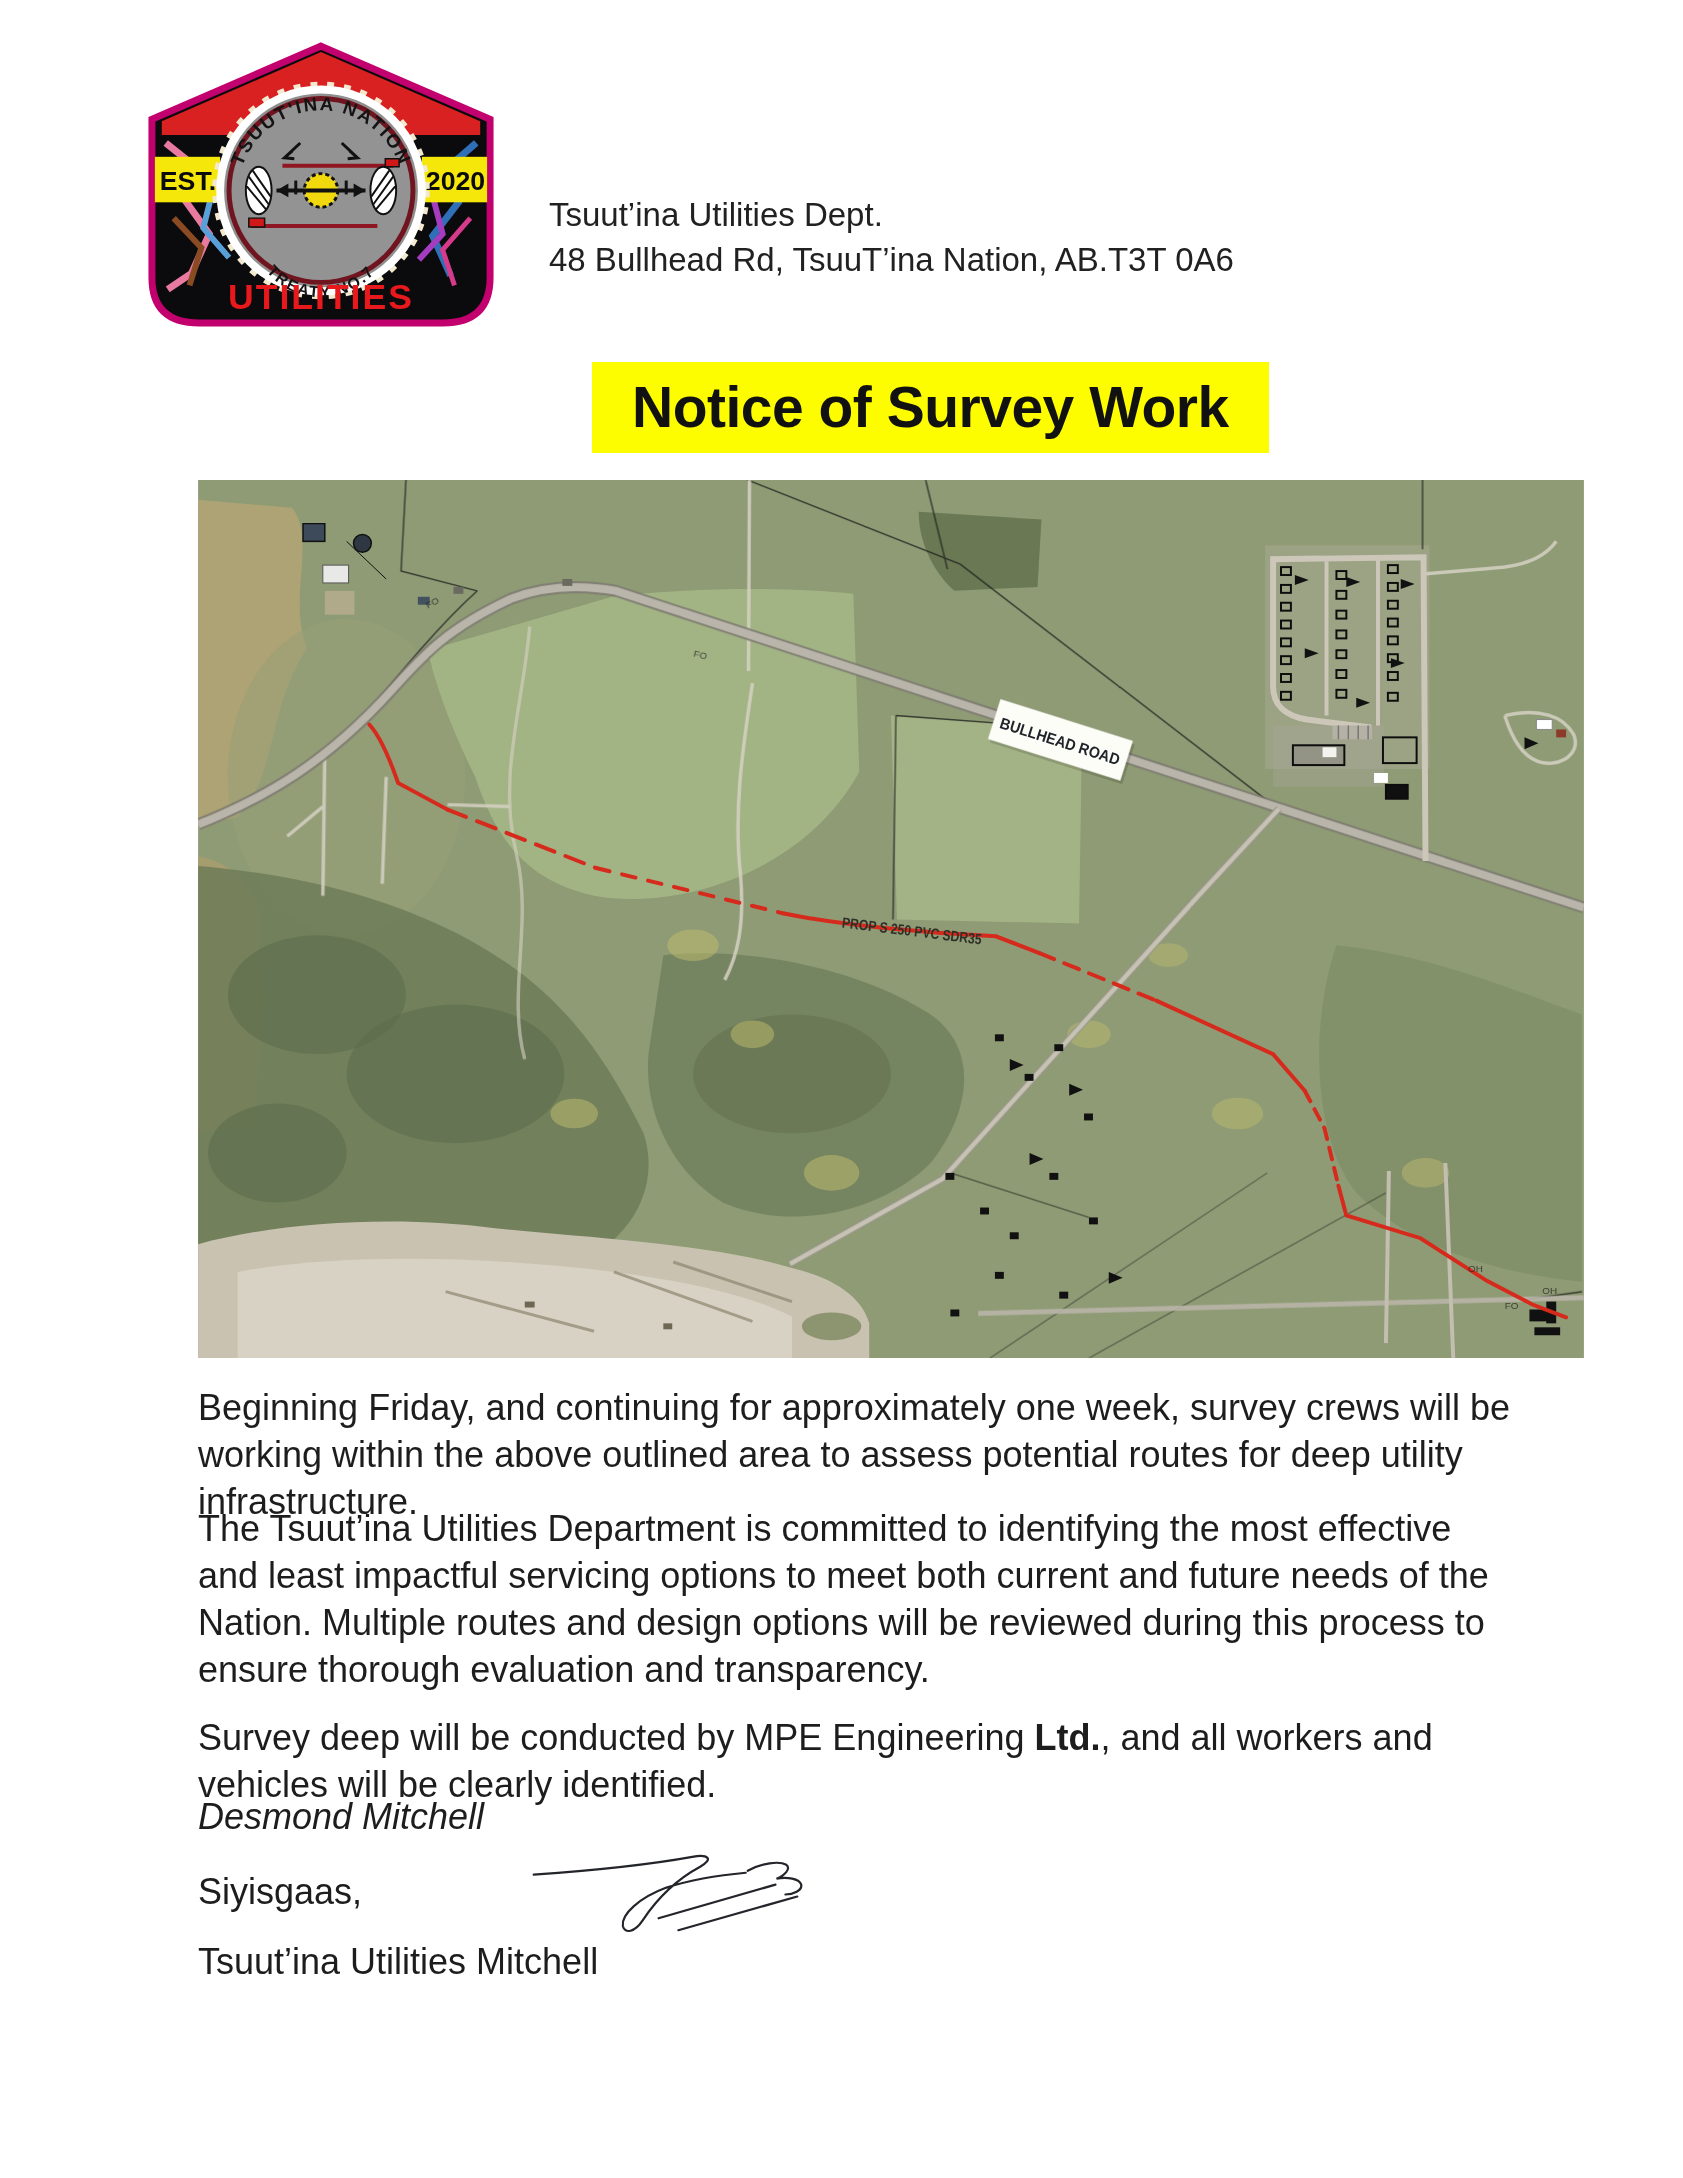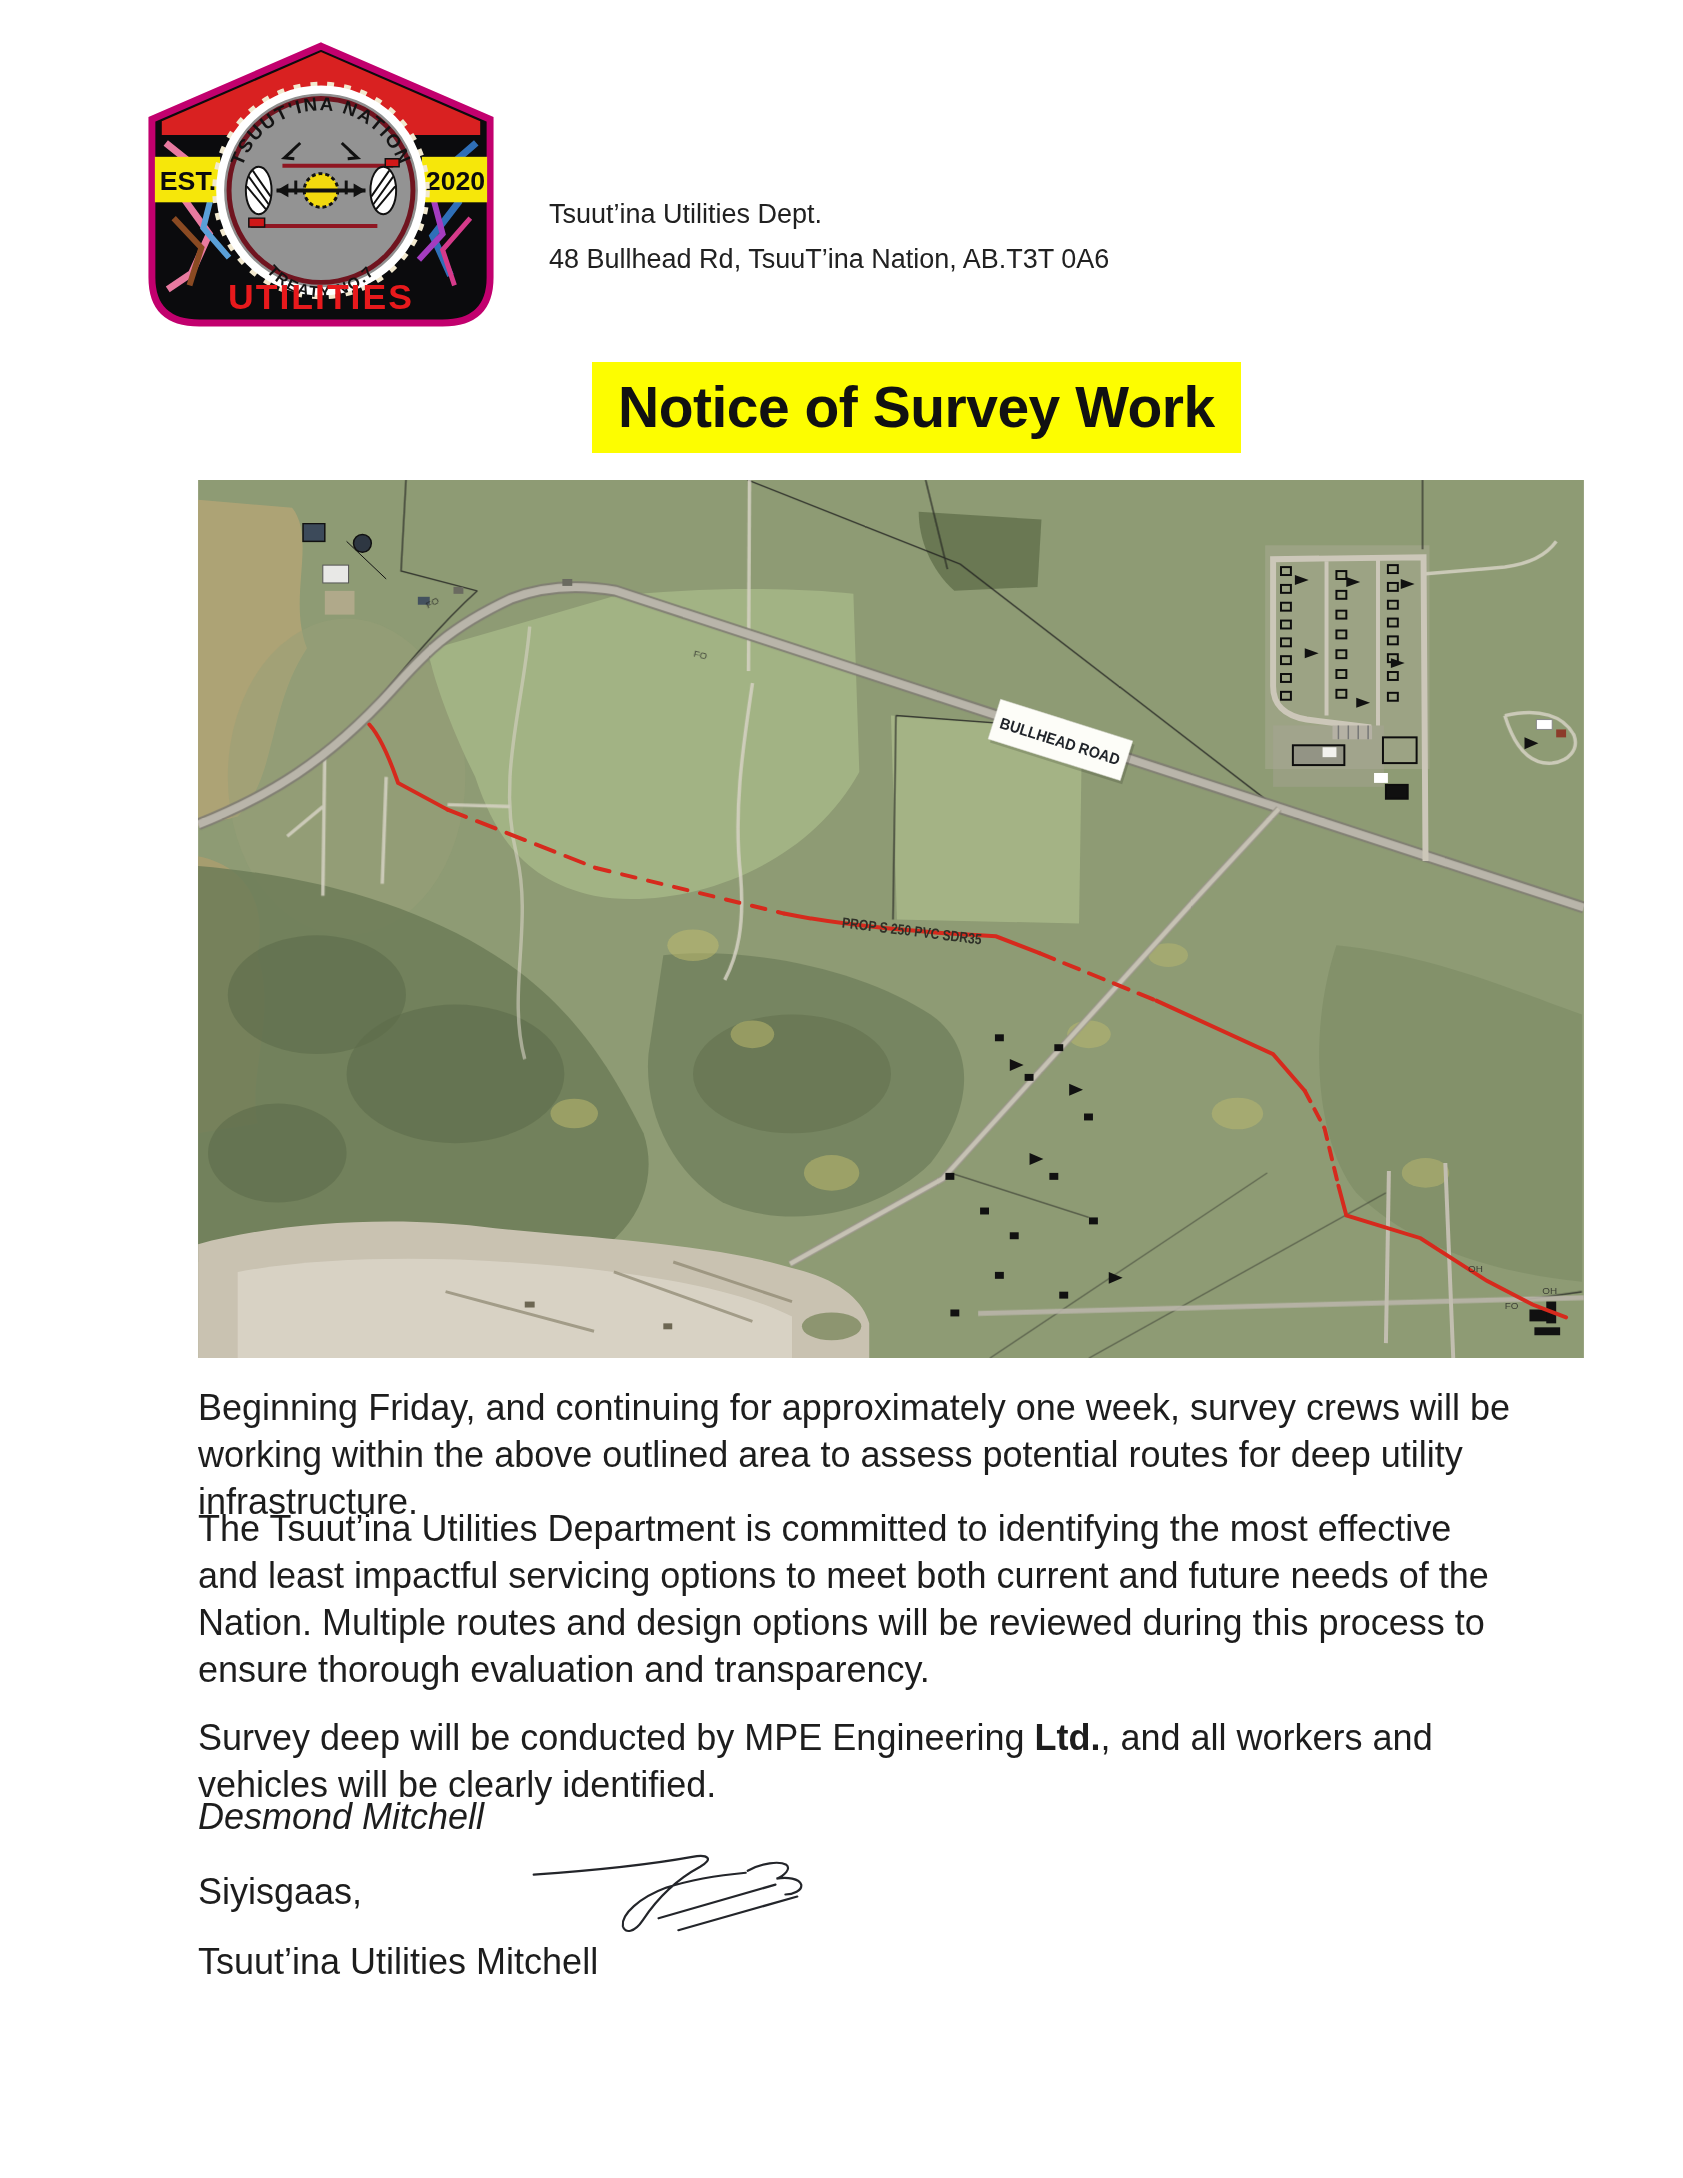--- a/index.html
+++ b/index.html
@@ -2,26 +2,26 @@
 <html><head>
 <meta charset="utf-8">
 <style>
   html,body{margin:0;padding:0;}
   body{
     width:1683px;height:2178px;position:relative;background:#ffffff;
     font-family:"Liberation Sans", sans-serif;color:#1c1c1c;overflow:hidden;
   }
   .abs{position:absolute;}
   
-  .contact{left:549px;top:192px;font-size:27px;line-height:45px;color:#212121;}
+  .contact{left:549px;top:192px;font-size:33px;line-height:45px;color:#212121;}
   .contact div{white-space:nowrap;}
   
   .title-band{
     left:592px;top:362px;background:#fdfd00;color:#111;
-    font-size:57px;font-weight:600;line-height:91px;padding:0 26px;
+    font-size:57px;font-weight:600;line-height:91px;padding:0 40px;
     letter-spacing:-0.5px;white-space:nowrap;
   }
   
   .map-wrap{left:198px;top:480px;width:1386px;height:878px;}
   .map-wrap svg{display:block;}
   
   .para{left:198px;width:1317px;font-size:36px;line-height:47px;color:#1d1d1d;}
   .p1{top:1384px;}
   .p2{top:1505px;}
   .p3{top:1714px;}

